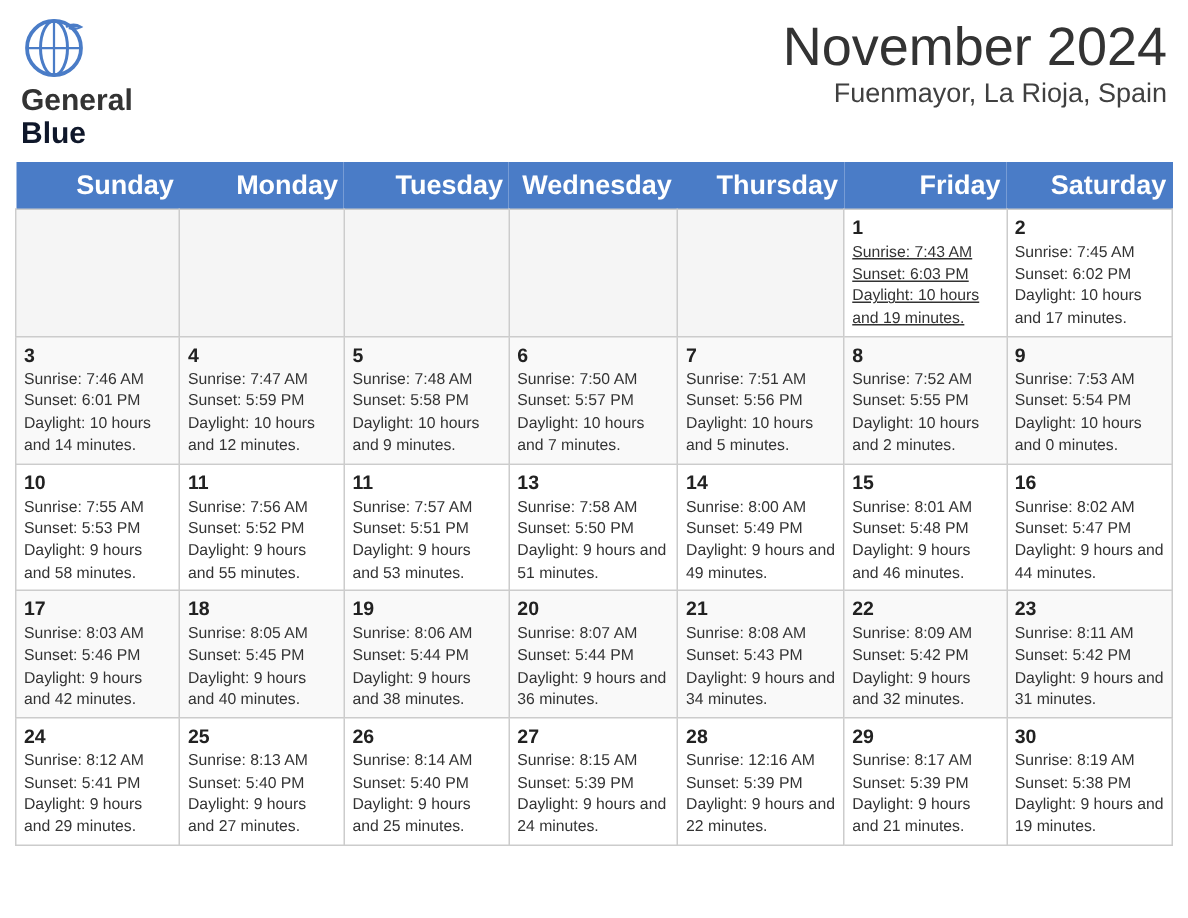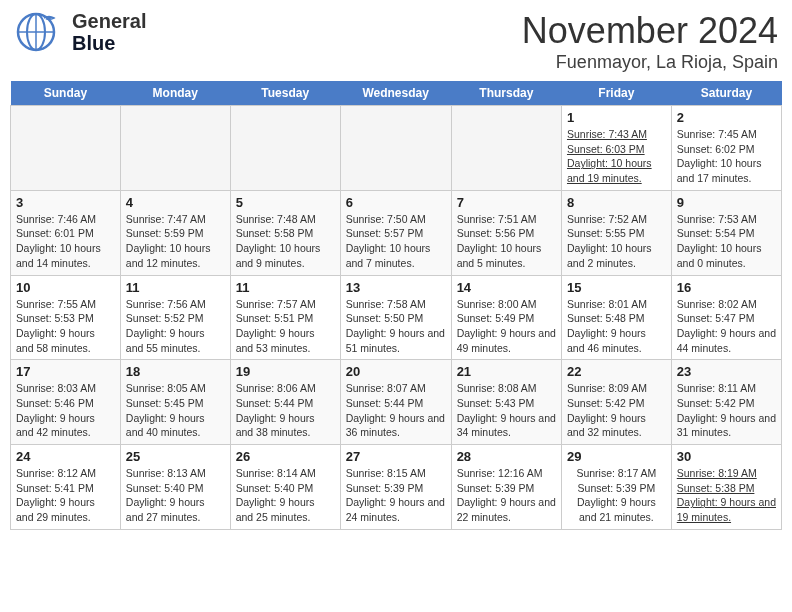--- a/index.html
+++ b/index.html
@@ -34,22 +34,22 @@
     }
     table {
       width: 100%;
       border-collapse: collapse;
       font-size: 11px;
     }
     thead th {
       background: #4a7cc7;
       color: white;
       padding: 5px 4px;
-      text-align: center;
-      font-size: 12px;
+      text-align: right;
+      font-size: 18px;
       font-weight: bold;
     }
     td {
       border: 1px solid #ccc;
       vertical-align: top;
       padding: 4px 5px;
       width: 113px;
       height: 80px;
       background: #fff;
     }
@@ -65,21 +65,21 @@
       font-size: 10.5px;
       color: #333;
       line-height: 1.4;
     }
   </style>
 </head>
 <body>
 
 <div class="header">
   <div class="logo">
-    <div style="display:flex; align-items:flex-start; gap:14px;">
+    <div style="display:flex; align-items:flex-start; gap:2px;flex-direction:column;">
       <div style="position:relative; width:44px; height:44px;">
         
         <svg width="44" height="44" viewBox="0 0 44 44">
           <circle cx="22" cy="22" r="18" fill="none" stroke="#4a7cc7" stroke-width="2.5"></circle>
           <ellipse cx="22" cy="22" rx="9" ry="18" fill="none" stroke="#4a7cc7" stroke-width="2"></ellipse>
           <line x1="4" y1="22" x2="40" y2="22" stroke="#4a7cc7" stroke-width="1.5"></line>
           <line x1="22" y1="4" x2="22" y2="40" stroke="#4a7cc7" stroke-width="1.5"></line>
 
           <path d="M30 8 Q35 5 40 8 Q36 10 33 9 Q37 6 40 8" fill="none" stroke="#4a7cc7" stroke-width="1.5"></path>
         </svg>
@@ -286,25 +286,25 @@
 Daylight: 9 hours and 24 minutes.</div>
         </td>
         <td>
           <div class="day-num">28</div>
           <div class="cell-text" style="white-space: pre-line;">Sunrise: 12:16 AM
 Sunset: 5:39 PM
 Daylight: 9 hours and 22 minutes.</div>
         </td>
         <td>
           <div class="day-num">29</div>
-          <div class="cell-text" style="white-space: pre-line; text-align: center;">Sunrise: 8:17 AM
+          <div class="cell-text" style="white-space: pre-line;">Sunrise: 8:17 AM
 Sunset: 5:39 PM
 Daylight: 9 hours and 21 minutes.</div>
         </td>
         <td>
           <div class="day-num">30</div>
-          <div class="cell-text" style="white-space: pre-line; text-decoration: underline;">Sunrise: 8:19 AM
+          <div class="cell-text" style="white-space: pre-line;">Sunrise: 8:19 AM
 Sunset: 5:38 PM
 Daylight: 9 hours and 19 minutes.</div>
         </td>
       </tr>
     </tbody>
 </table>
 
 </body></html>

